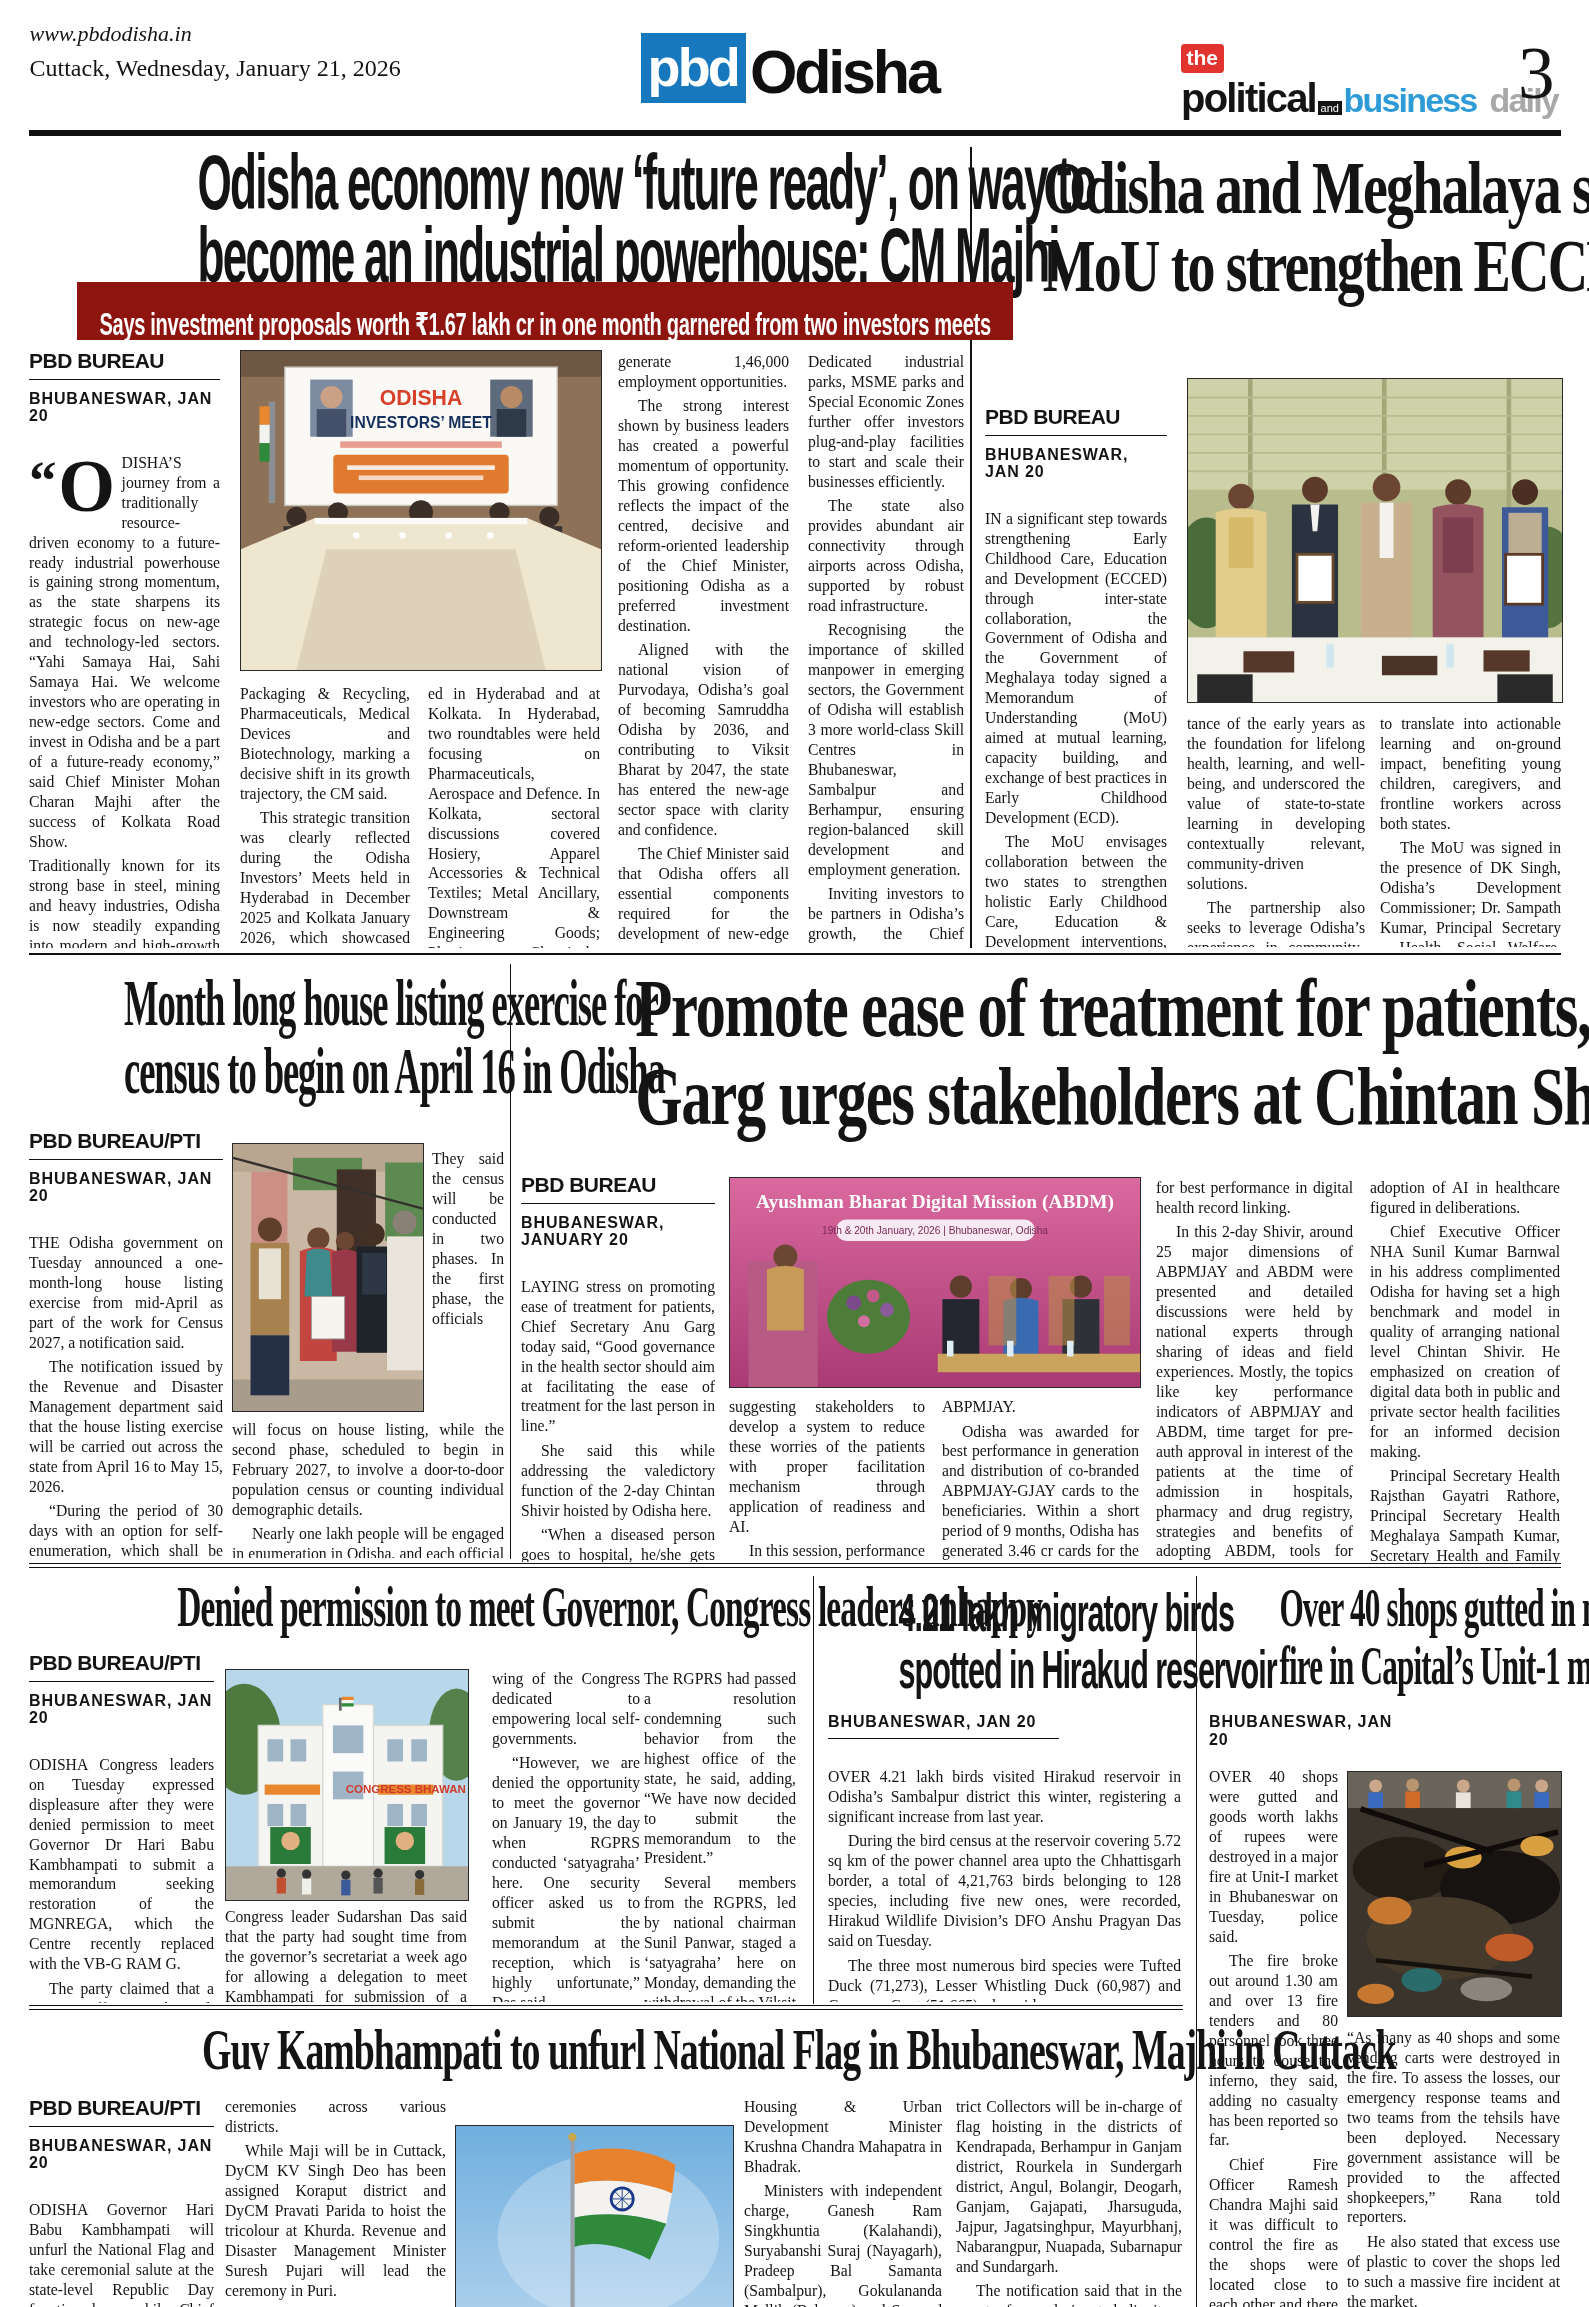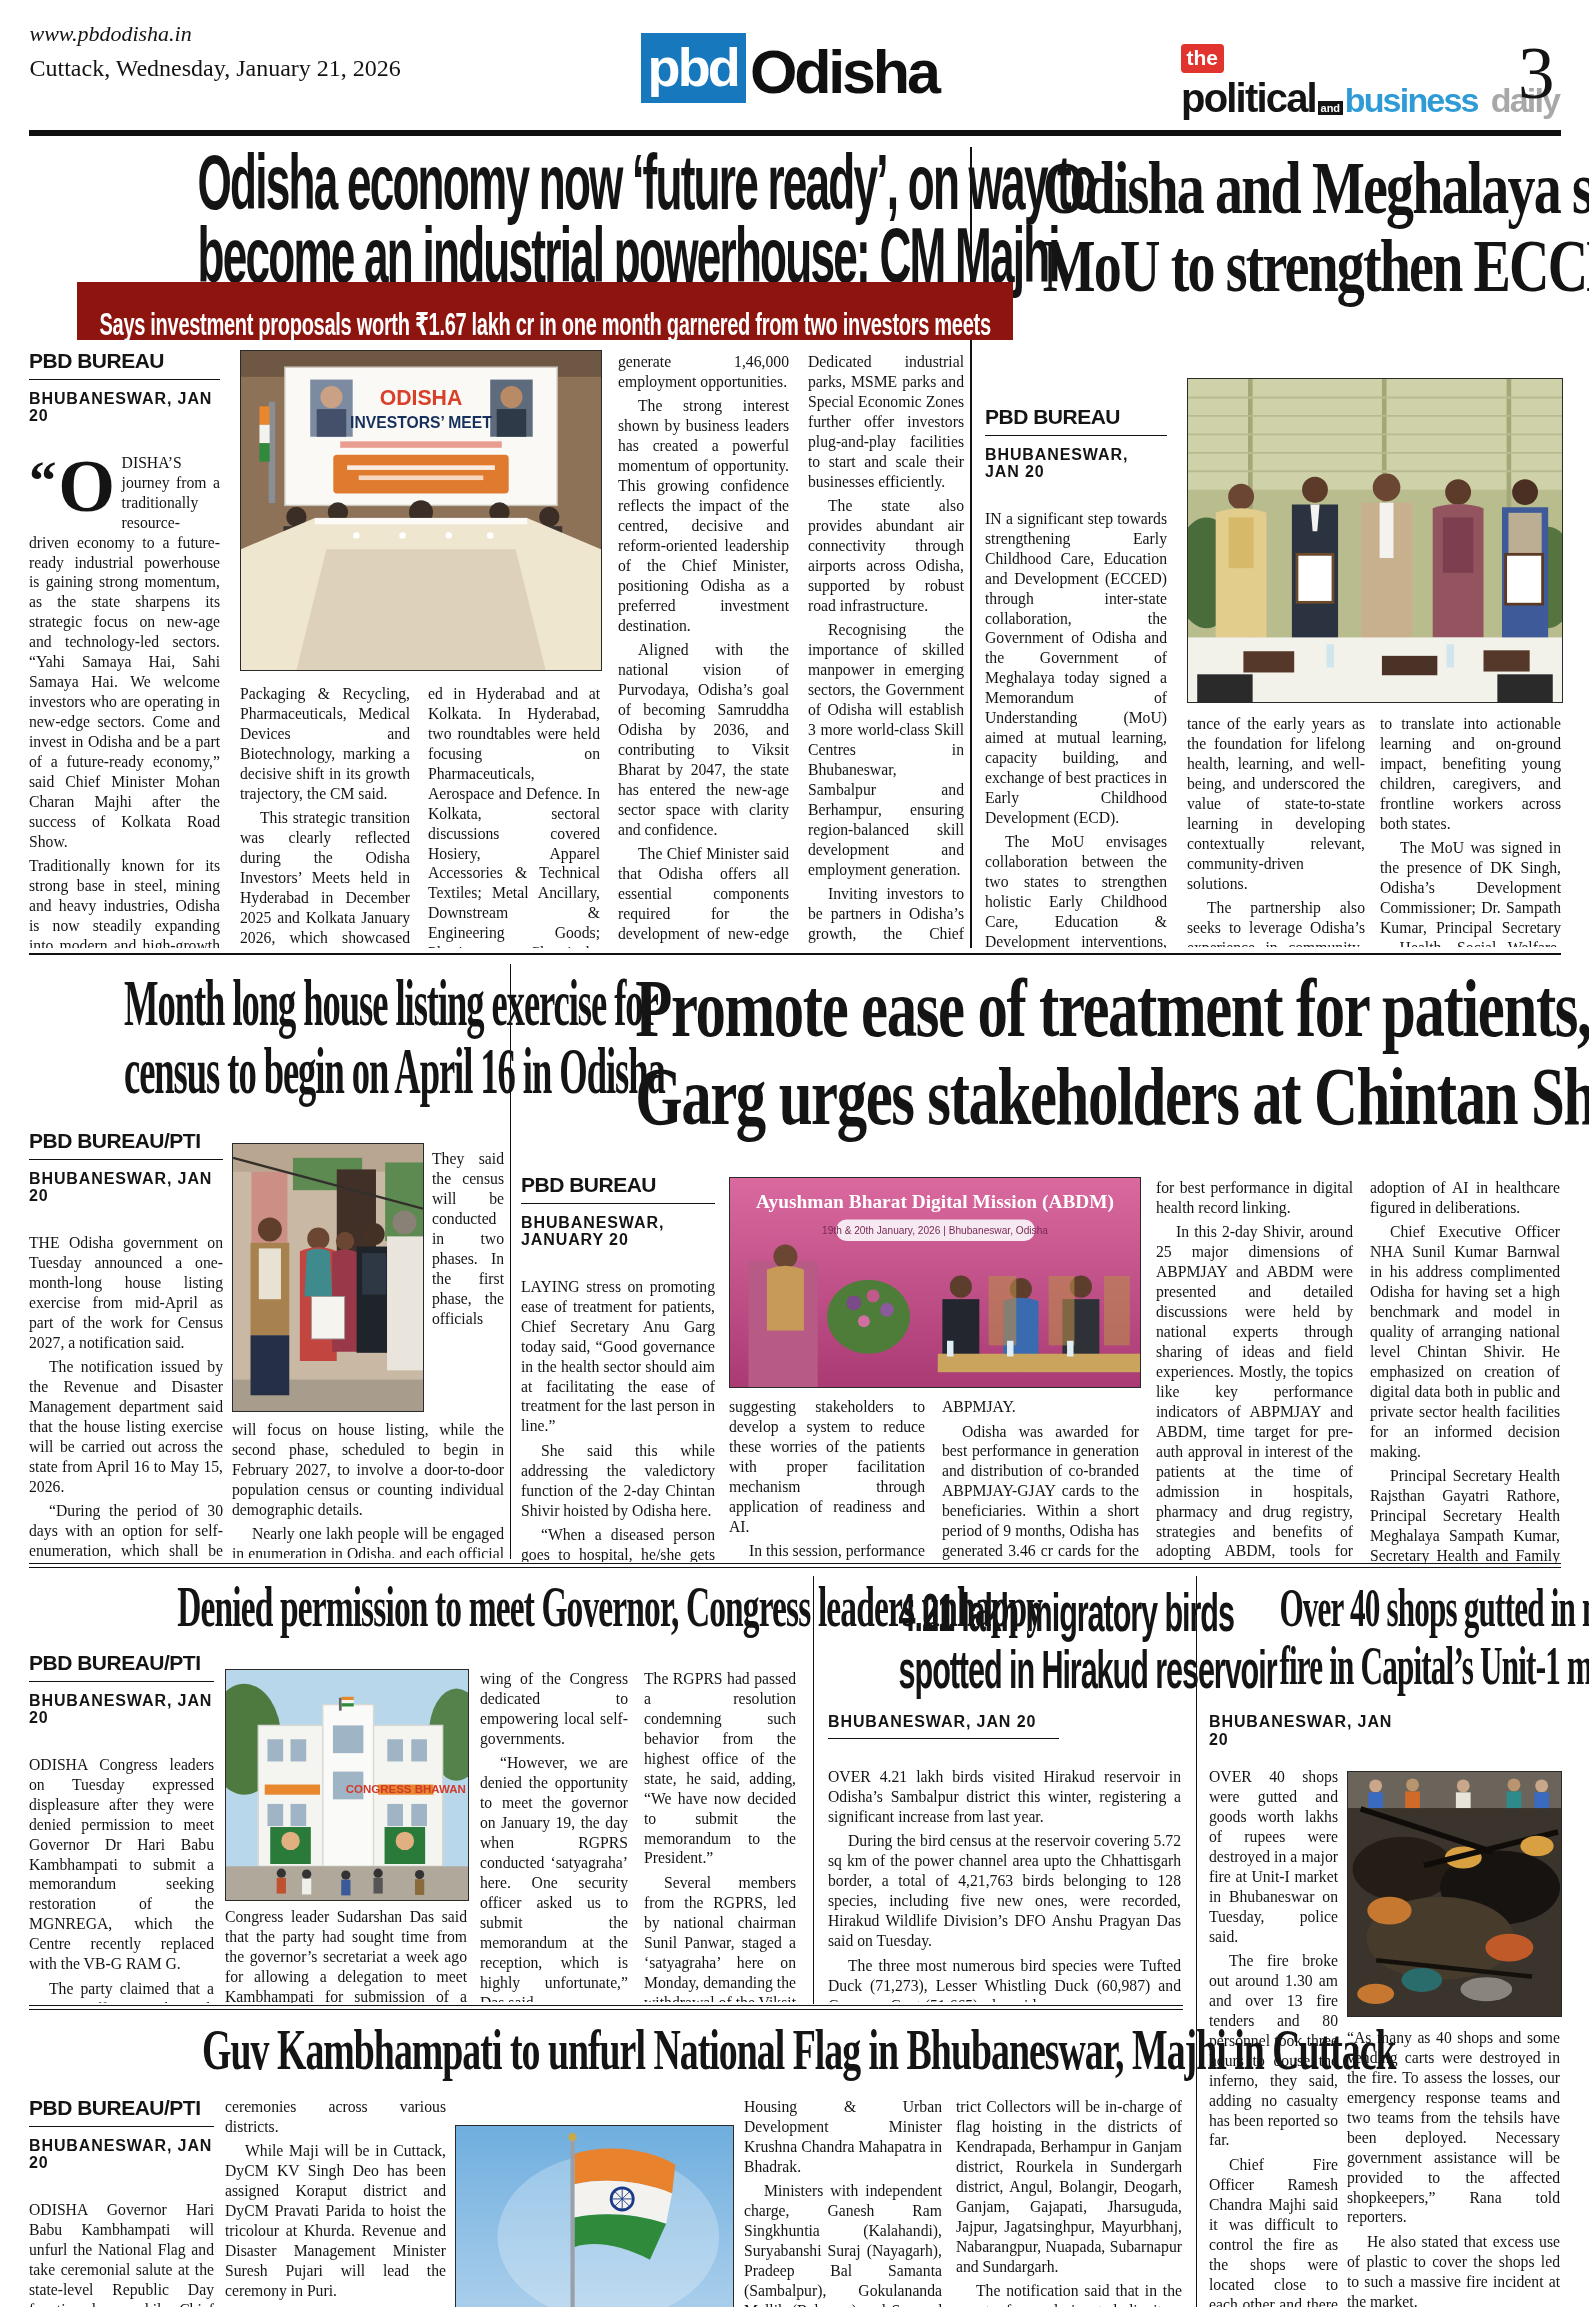--- a/index.html
+++ b/index.html
@@ -12,21 +12,21 @@
   .mast-date { position:absolute; left:29.5px; top:55px; font-size:24px; }
   .logo { position:absolute; left:641px; top:33px; display:flex; align-items:flex-end; }
   .logo-pbd { background:#1878be; color:#fff; font:800 54px/1 "Liberation Sans","DejaVu Sans",sans-serif;
               letter-spacing:-2.8px; padding:6.5px 8.3px 9.2px 6.5px; }
   .logo-od  { color:#101010; font:800 61px/1 "Liberation Sans","DejaVu Sans",sans-serif; letter-spacing:-3.2px; margin-left:3.7px; }
   .tagline { position:absolute; left:1181px; top:44px; font-family:"Liberation Sans","DejaVu Sans",sans-serif; }
   .tag-the { display:inline-block; background:#e2342f; color:#fff; font-weight:800; font-size:21px;
              padding:1.8px 5.5px 3.7px; border-radius:3.7px; margin-bottom:0.9px; }
   .tag-row { display:flex; align-items:baseline; margin-top:1.8px; }
   .tag-political { font-weight:800; font-size:40px; letter-spacing:-1.8px; color:#141414; }
-  .tag-and { background:#141414; color:#fff; font-weight:700; font-size:11px; padding:0.9px 2.8px; margin:0 1.8px; }
+  .tag-and { background:#141414; color:#fff; font-weight:400; font-size:11px; padding:0.9px 2.8px; margin:0 1.8px; }
   .tag-business { font-weight:800; font-size:34px; letter-spacing:-1.8px; color:#2e9bd6; }
   .tag-daily { font-weight:700; font-size:34px; letter-spacing:-1.8px; color:#a8a8a8; margin-left:13px; }
   .page-no { position:absolute; left:1518px; top:32px; font-size:73px; font-family:"Liberation Serif",serif; }
   
   .hr,.vr { position:absolute; background:#111; }
   
   .headline { position:absolute; text-align:center; }
   .hl-line { display:block; white-space:nowrap; }
   .hl-sans .hl-line { font:800 69px/1.06 "Liberation Sans","DejaVu Sans",sans-serif; letter-spacing:-2.8px;
                       transform:scale(0.64,1.12); transform-origin:center top; }
@@ -426,21 +426,21 @@
       <circle cx="420" cy="443" r="10" fill="#333"></circle>
           <rect x="410" y="453" width="20" height="34" fill="#8a6a3a"></rect>
         </g>
     </svg>
   </div>
   <div class="col" style="left:225px;top:1907px;width:242px;height:96px;">
     <div>
         <p>Congress leader Sudarshan Das said that the party had sought time from the governor’s secretariat a week ago for allowing a delegation to meet Kambhampati for submission of a memorandum along with letters collected during a signature campaign against the VB-G RAM G.</p>
       </div>
   </div>
-  <div class="col" style="left:480px;top:1669px;width:148px;height:333px;">
+  <div class="col" style="left:492px;top:1669px;width:148px;height:333px;">
     <div>
         <p>wing of the Congress dedicated to empowering local self-governments.</p>
         <p>“However, we are denied the opportunity to meet the governor on January 19, the day when RGPRS conducted ‘satyagraha’ here. One security officer asked us to submit the memorandum at the reception, which is highly unfortunate,” Das said.</p>
       </div>
   </div>
   <div class="col" style="left:644px;top:1669px;width:152px;height:333px;">
     <div>
         <p>The RGPRS had passed a resolution condemning such behavior from the highest office of the state, he said, adding, “We have now decided to submit the memorandum to the President.”</p>
         <p>Several members from the RGPRS, led by national chairman Sunil Panwar, staged a ‘satyagraha’ here on Monday, demanding the withdrawal of the Viksit Bharat- Guarantee for Rozgar Ajeevika Mission (Gramin) (VB-G RAM G) Act.</p>
       </div>

